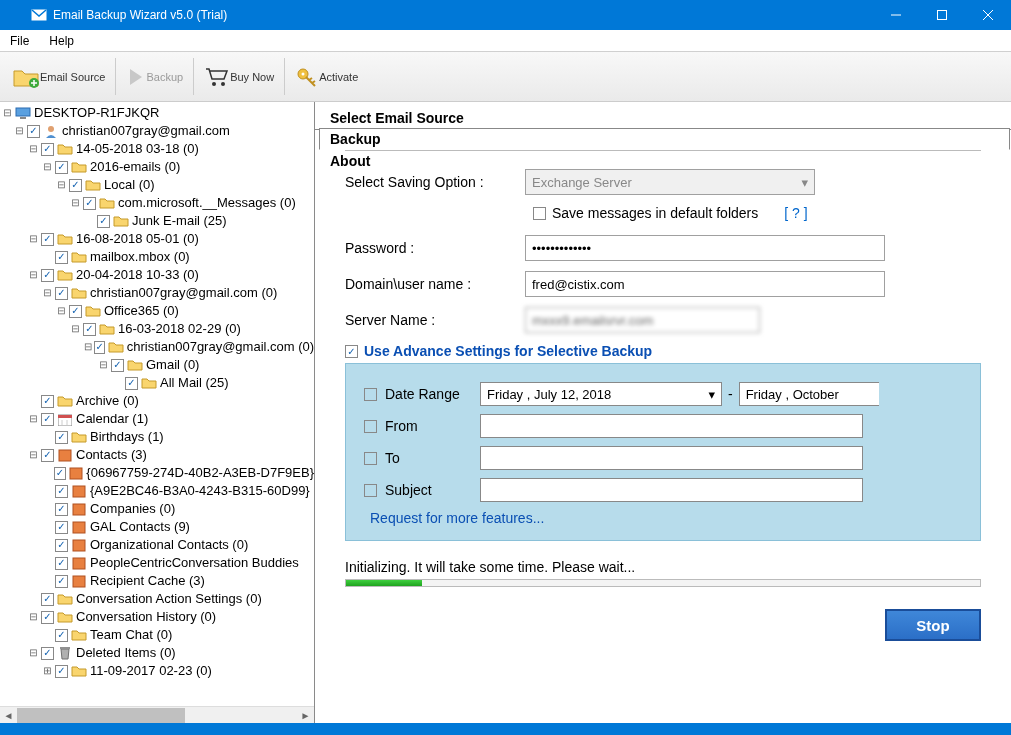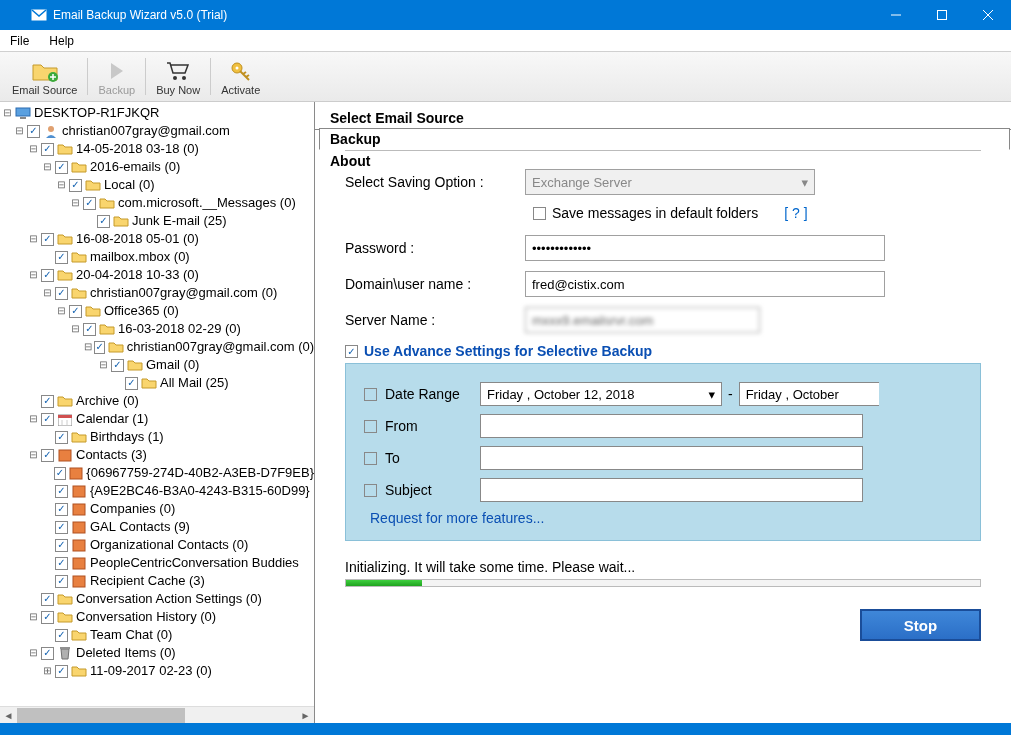--- a/index.html
+++ b/index.html
@@ -8,21 +8,21 @@
 .titlebar { height: 30px; background: #0078d7; display: flex; align-items: center; color: #fff; font-size: 12px; padding-left: 23px; }
 .titlebar .app-icon { width: 16px; height: 16px; margin: 0 6px 0 8px; display: flex; align-items: center; justify-content: center; }
 .titlebar .title { flex: 1; }
 .titlebar .win-controls { display: flex; height: 100%; }
 .titlebar .win-btn { width: 46px; display: flex; align-items: center; justify-content: center; cursor: pointer; }
 
 .menubar { height: 22px; border-bottom: 1px solid #d0d0d0; display: flex; align-items: center; font-size: 12px; }
 .menubar .menu { padding: 3px 10px; cursor: pointer; }
 
 .toolbar { height: 50px; background: linear-gradient(#f8f8f8, #eaeaea); border-bottom: 1px solid #ccc; display: flex; padding: 2px 4px; }
-.toolbar .tool { display: flex; flex-direction: column; align-items: center; justify-content: center; padding: 2px 8px; cursor: pointer; font-size: 11px; color: #333; }
+.toolbar .tool { display: flex; flex-direction: row; align-items: center; justify-content: center; padding: 2px 8px; cursor: pointer; font-size: 11px; color: #333; }
 .toolbar .tool.disabled { color: #9a9a9a; }
 .toolbar .tool .icon { height: 26px; display:flex; align-items:center; justify-content:center; }
 .toolbar .sep { width: 1px; background: #ccc; margin: 4px 2px; }
 
 .main { display: flex; height: calc(100% - 30px - 22px - 50px - 12px); }
 .sidebar { width: 315px; border-right: 1px solid #8a8a8a; overflow: hidden; font-size: 13px; background:#fff; position:relative;}
 .tree { padding: 2px 0 2px 2px; line-height: 18px; white-space: nowrap; height:100%; overflow:hidden;}
 .tree .row { display: flex; align-items: center; height: 18px; }
 .tree .exp { width: 11px; font-size: 10px; color: #666; cursor: pointer; text-align:center; margin-right:2px;}
 .tree .chk { width: 13px; height: 13px; border: 1px solid #888; margin-right: 3px; display: flex; align-items:center; justify-content:center; font-size:10px; }
@@ -70,21 +70,21 @@
 .adv-row .date { height:24px; border:1px solid #888; padding:0 6px; background:#fff; font-size:13px; display:flex; align-items:center; width:242px; justify-content:space-between;}
 .adv-row input.atxt { height:24px; border:1px solid #888; background:#fff; width:383px; padding:0 4px; }
 .adv-box .dash { margin: 0 6px; }
 .adv-box .req { color:#0a4fb3; margin-top:6px; margin-left:6px; cursor:pointer; }
 
 .status { margin-top: 18px; font-size: 14px; }
 .progress { height: 8px; border:1px solid #bbb; margin-top:4px; position:relative; background:#f4f4f4;}
 .progress .fill { position:absolute; left:0; top:0; bottom:0; width:12%; background: linear-gradient(#3fcf3f, #1fa31f); }
 
 .stop-wrap { display:flex; justify-content:flex-end; margin-top:22px; }
-.stop-btn { width:121px; height:32px; background: linear-gradient(#3f87d9, #2b6fc7); border:2px solid #1a4d99; color:#fff; font-size:15px; font-weight:bold; cursor:pointer; }
+.stop-btn { width:96px; height:32px; background: linear-gradient(#3f87d9, #2b6fc7); border:2px solid #1a4d99; color:#fff; font-size:15px; font-weight:bold; cursor:pointer; }
 
 .footer { position:absolute; bottom:0; left:0; right:0; height:12px; background:#0078d7; }
 .blur{ filter: blur(2px); color:#666;}
 
 svg { display:block; }
 </style>
 </head>
 <body>
 
 <div class="titlebar">
@@ -539,21 +539,21 @@
 
       <div class="adv-header">
         <span class="chk2"></span>
         <span class="t">Use Advance Settings for Selective Backup</span>
       </div>
       <div class="adv-box">
         <div class="adv-row">
           <span class="achk"></span>
           <span class="albl">Date Range</span>
           <div class="date">
-              <span>Friday    ,    October    12,  2018</span>
+              <span>Friday    ,    July    12,  2018</span>
               <span>▾</span>
             </div>
           <span class="dash">-</span>
           <div class="date" style="width:140px;border-right:none;">
               <span>Friday    ,    October</span>
             </div>
         </div>
         <div class="adv-row">
           <span class="achk"></span>
           <span class="albl">From</span>

